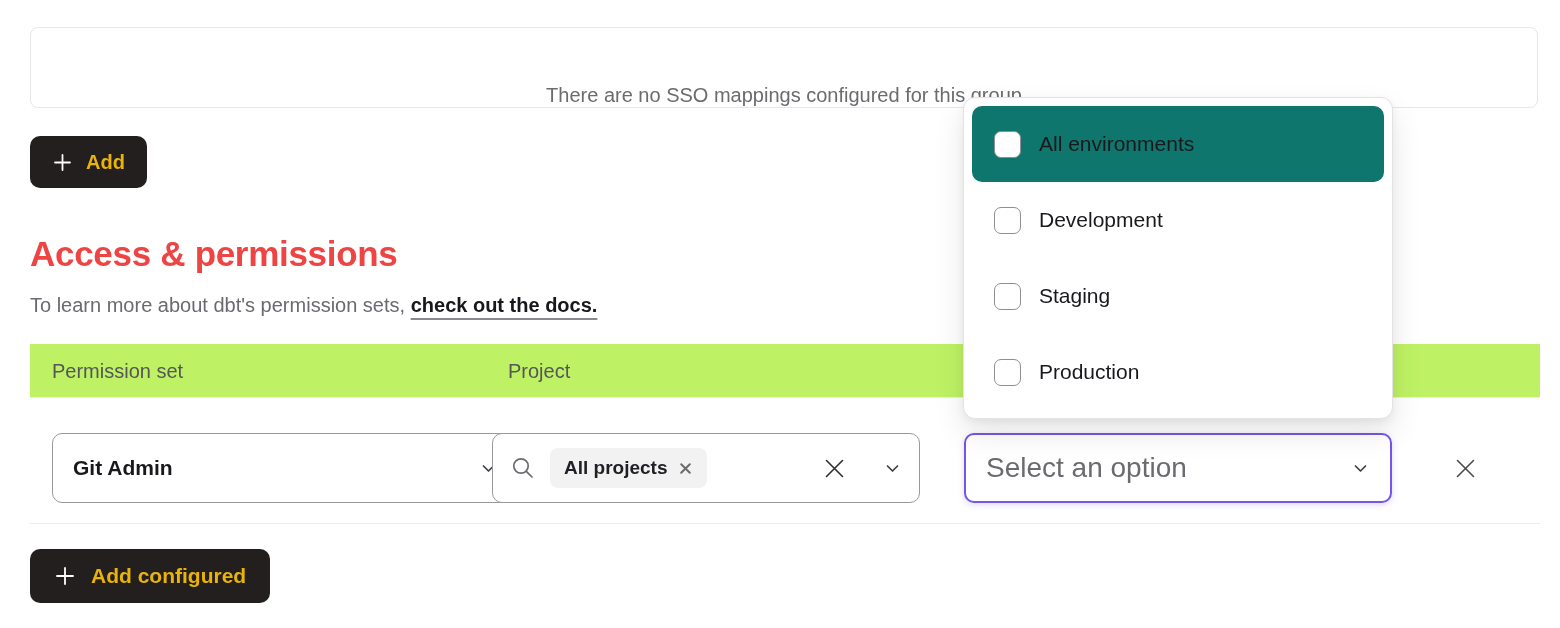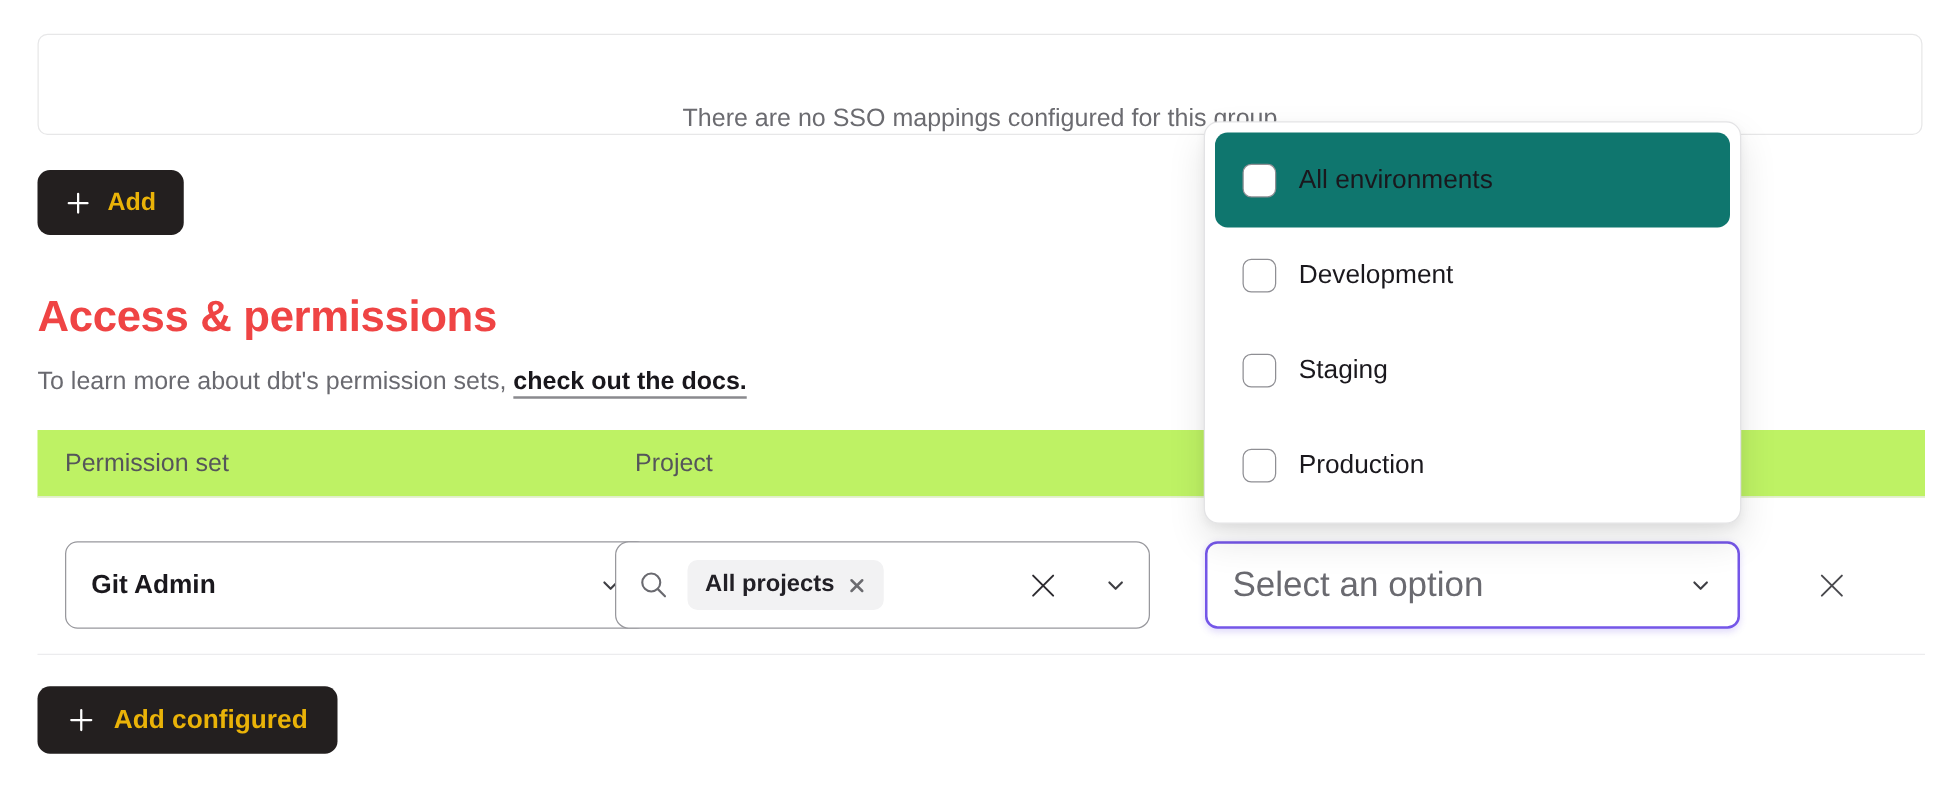--- a/index.html
+++ b/index.html
@@ -72,21 +72,21 @@
   }
 
   .select {
     position:absolute; top:23px; height:70px;
     background:#fff; border:1px solid #98989d; border-radius:10px;
     box-sizing:border-box; display:flex; align-items:center;
     cursor:pointer;
   }
   .select-permission { left:22px; width:467px; padding:0 20px; }
   .select-value { font-size:21px; font-weight:700; color:#1a181d; }
-  .select-project { left:462px; width:428px; padding:0 17px; gap:14px;border-radius:11px; }
+  .select-project { left:462px; width:428px; padding:0 17px; gap:14px; }
   .select-environment {
     left:934px; width:428px; padding:0 20px;
     border:2px solid #7456e8;
     box-shadow:0 2px 6px rgba(116,86,232,0.22);
   }
   .select-placeholder { font-size:28px; color:#6a6a70; }
   .chev { margin-left:auto; display:flex; align-items:center; }
 
   .tag {
     display:flex; align-items:center; gap:11px;

